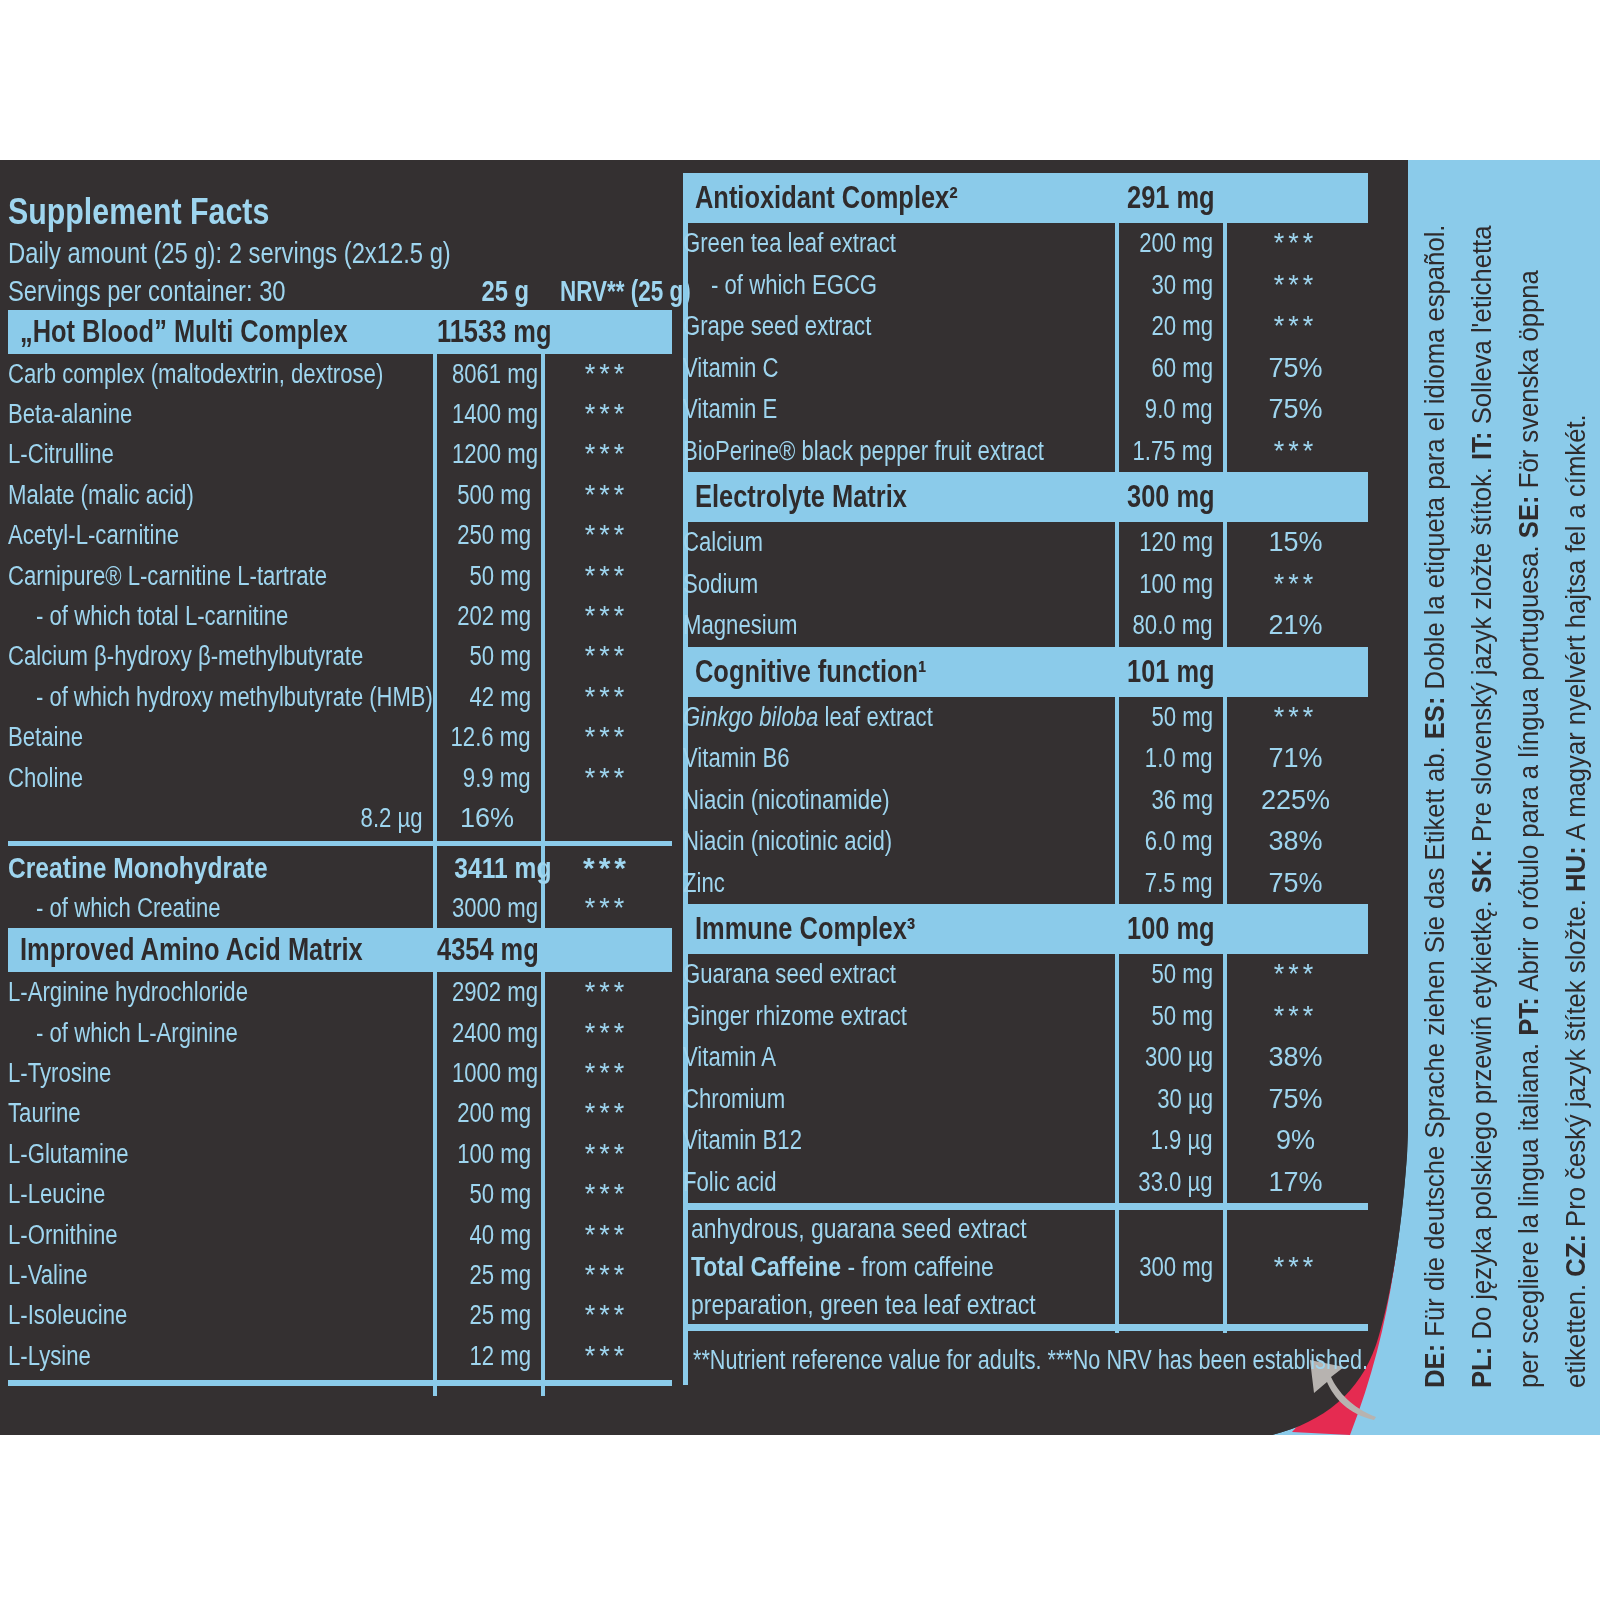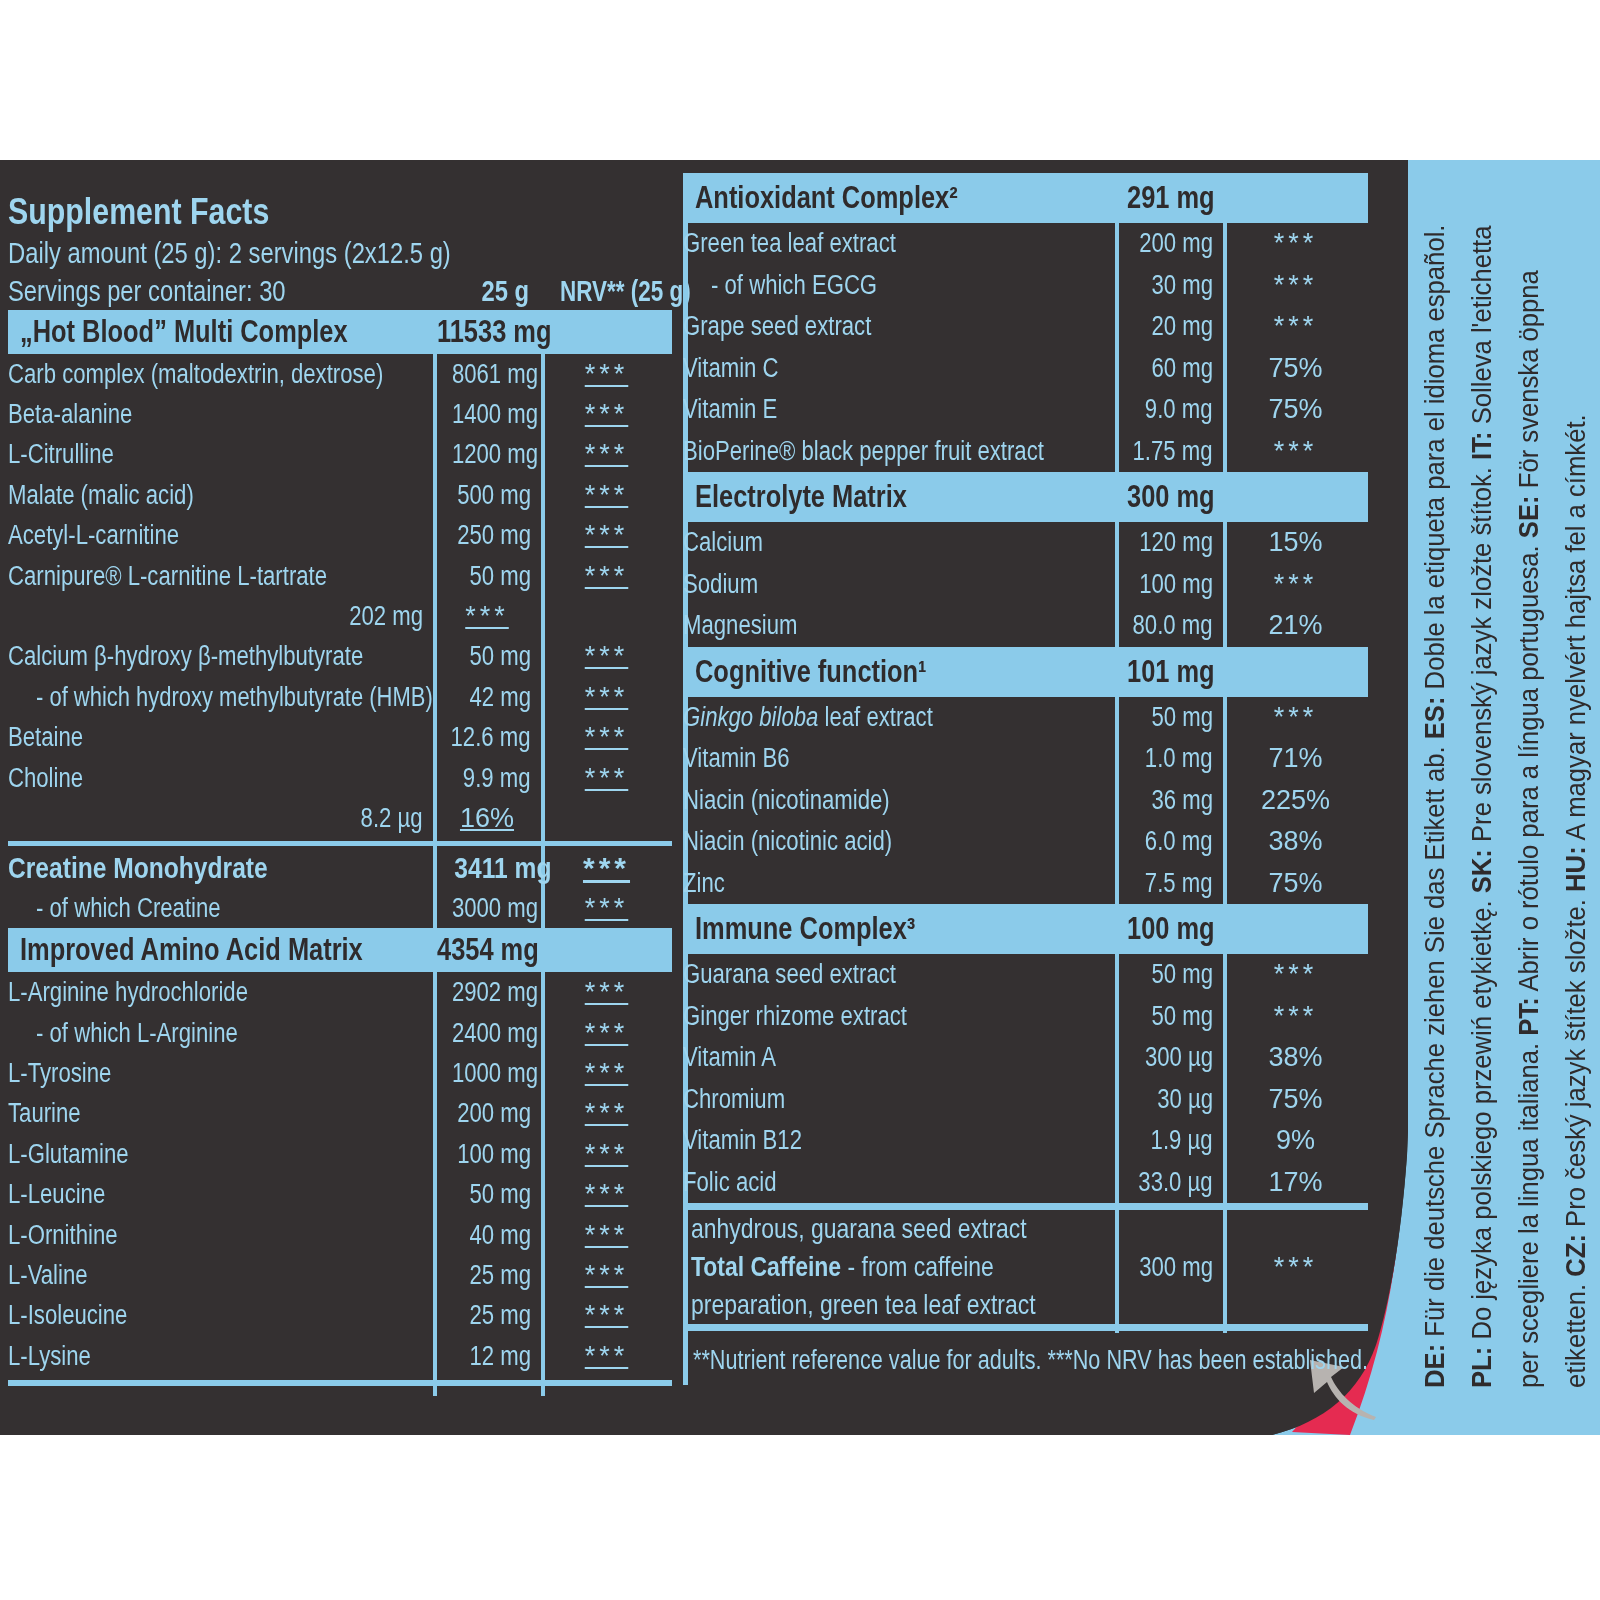--- a/index.html
+++ b/index.html
@@ -30,21 +30,21 @@
   .hdr-cols  { display:grid; grid-template-columns:425px 108px 131px; height:38px; align-items:center; font-size:29px; color:#9ed5ef; }
   .hdr-cols .amt { text-align:right; padding-right:12px; font-weight:bold; }
   .hdr-cols .nrv { text-align:center; font-weight:bold; }
 
   .bar { position:relative; background:#8bcbea; color:#2f2b2c; font-weight:bold; display:grid; align-items:center; font-size:31px; z-index:2; }
   .tbl-left  .bar { grid-template-columns:429px 1fr; height:44px; }
   .tbl-right .bar { grid-template-columns:444px 1fr; height:50px; }
   .bar .lbl { padding-left:12px; }
 
   .row { position:relative; display:grid; align-items:center; font-size:27px; color:#9ed5ef; z-index:2; }
-  .tbl-left  .row { grid-template-columns:425px 108px 131px; height:40.4px;text-decoration:underline; }
+  .tbl-left  .row { grid-template-columns:425px 108px 131px; height:40.4px; }
   .tbl-right .row { grid-template-columns:432px 108px 145px; height:41.5px; }
   .row .lbl { overflow:visible; }
   .row .lbl.ind { padding-left:28px; }
   .row .amt { text-align:right; padding-right:10px; }
   .row .nrv { text-align:center; }
   .row.bold-row, .row.bold-row .lbl, .row.bold-row .amt, .row.bold-row .nrv { font-weight:bold; font-size:30px; }
   .stars { letter-spacing:4px; }
 
   .rule { position:relative; background:#8bcbea; z-index:2; }
   .tbl-left  .rule { height:5px; margin:2px 0; }
@@ -120,20 +120,21 @@
           <span class="lbl"><span class="fit" style="transform-origin: 0px 50%; transform: scaleX(0.82);">Acetyl-L-carnitine</span></span>
           <span class="amt"><span class="fit fit-r" style="transform-origin: 100% 50%; transform: scaleX(0.82);">250 mg</span></span>
           <span class="nrv"><span class="stars">***</span></span>
         </div>
         <div class="row">
           <span class="lbl"><span class="fit" style="transform-origin: 0px 50%; transform: scaleX(0.82);">Carnipure® L-carnitine L-tartrate</span></span>
           <span class="amt"><span class="fit fit-r" style="transform-origin: 100% 50%; transform: scaleX(0.82);">50 mg</span></span>
           <span class="nrv"><span class="stars">***</span></span>
         </div>
         <div class="row">
+          <span class="lbl ind"><span class="fit" style="transform-origin: 0px 50%; transform: scaleX(0.82);">- of which total L-carnitine</span></span>
           <span class="amt"><span class="fit fit-r" style="transform-origin: 100% 50%; transform: scaleX(0.82);">202 mg</span></span>
           <span class="nrv"><span class="stars">***</span></span>
         </div>
         <div class="row">
           <span class="lbl"><span class="fit" style="transform-origin: 0px 50%; transform: scaleX(0.82);">Calcium β-hydroxy β-methylbutyrate</span></span>
           <span class="amt"><span class="fit fit-r" style="transform-origin: 100% 50%; transform: scaleX(0.82);">50 mg</span></span>
           <span class="nrv"><span class="stars">***</span></span>
         </div>
         <div class="row">
           <span class="lbl ind"><span class="fit" style="transform-origin: 0px 50%; transform: scaleX(0.813525);">- of which hydroxy methylbutyrate (HMB)</span></span>

